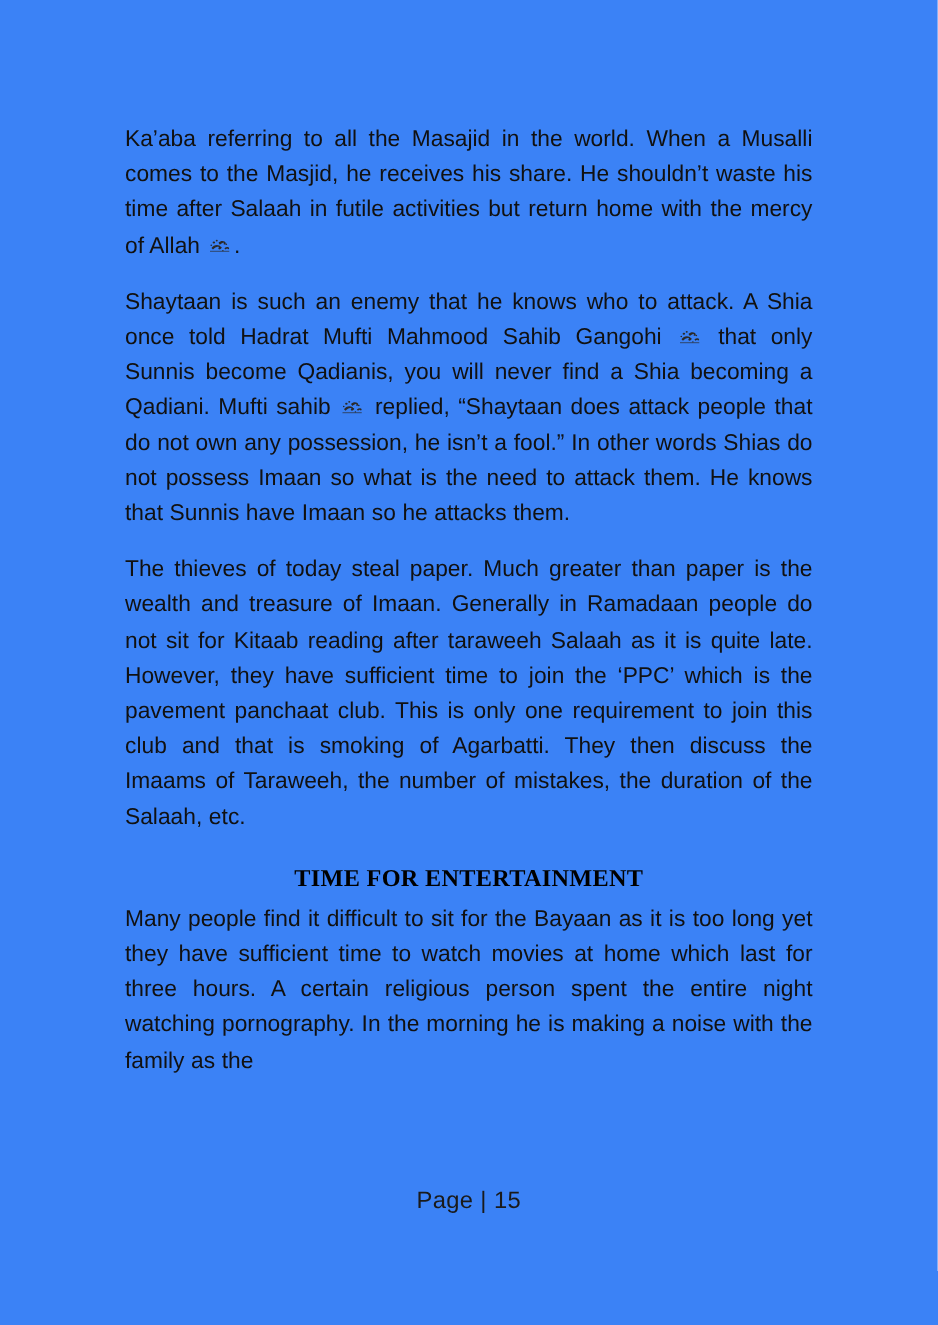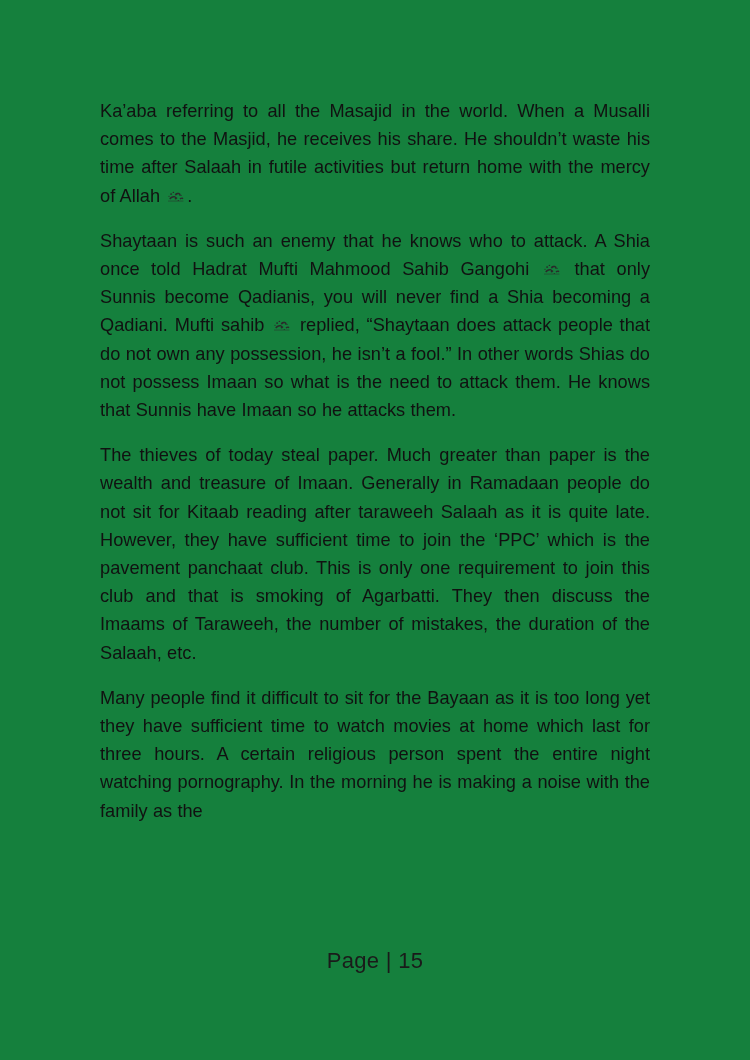--- a/index.html
+++ b/index.html
@@ -14,21 +14,21 @@
     font-family: "Liberation Sans", sans-serif;
     color: #000000;
     overflow: hidden;
   }
   .page {
     position: absolute;
     left: 0;
     top: 0;
     width: 750px;
     height: 1060px;
-    background: #15803d;
+    background: #3b82f6;
   }
   .text-column {
     position: absolute;
     left: 100px;
     top: 97px;
     width: 550px;
   }
   p.body-par {
     margin: 0 0 17px 0;
     font-size: 18.2px;
@@ -67,21 +67,21 @@
     left: 0;
     top: 0;
     display: block;
   }
   .footer {
     position: absolute;
     left: 0;
     top: 950px;
     width: 750px;
     text-align: center;
-    font-size: 22px;
+    font-size: 19px;
     line-height: 22px;
     color: #1a1a1a;
     letter-spacing: 0.3px;
   }
 </style>
 </head>
 <body>
 
 <div class="page">
 
@@ -125,20 +125,21 @@
               <ellipse cx="10.6" cy="9.1" rx="0.75" ry="0.65"></ellipse>
               <ellipse cx="15.0" cy="6.3" rx="0.7" ry="0.6"></ellipse>
               <ellipse cx="3.0" cy="7.2" rx="0.65" ry="0.55"></ellipse>
               <ellipse cx="12.3" cy="11.4" rx="0.6" ry="0.5"></ellipse>
               <path d="M2.0 11.6h15.4v0.9H2.0z" opacity="0.55"></path>
             </g>
           </svg></span> replied, “Shaytaan does attack people that do not own any possession, he isn’t a fool.” In other words Shias do not possess Imaan so what is the need to attack them. He knows that Sunnis have Imaan so he attacks them.</p>
 
     <p class="body-par">The thieves of today steal paper. Much greater than paper is the wealth and treasure of Imaan. Generally in Ramadaan people do not sit for Kitaab reading after taraweeh Salaah as it is quite late. However, they have sufficient time to join the ‘PPC’ which is the pavement panchaat club. This is only one requirement to join this club and that is smoking of Agarbatti. They then discuss the Imaams of Taraweeh, the number of mistakes, the duration of the Salaah, etc.</p>
 
+    <h2 class="section-heading">TIME FOR ENTERTAINMENT</h2>
 
     <p class="body-par">Many people find it difficult to sit for the Bayaan as it is too long yet they have sufficient time to watch movies at home which last for three hours. A certain religious person spent the entire night watching pornography. In the morning he is making a noise with the family as the</p>
 
   </div>
 
   <div class="footer">Page | 15</div>
 
 </div>
 
 </body></html>

